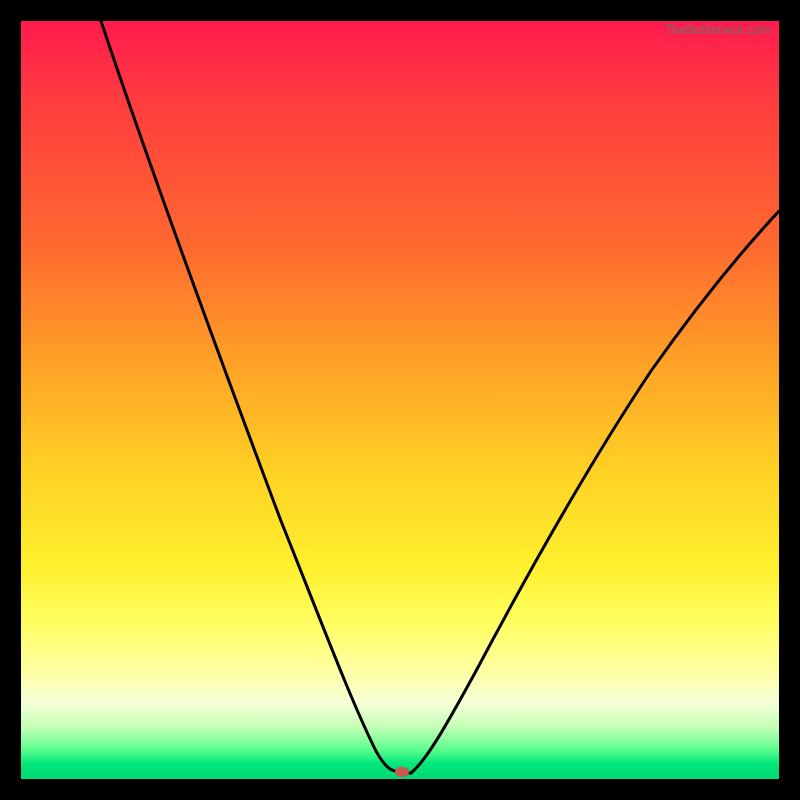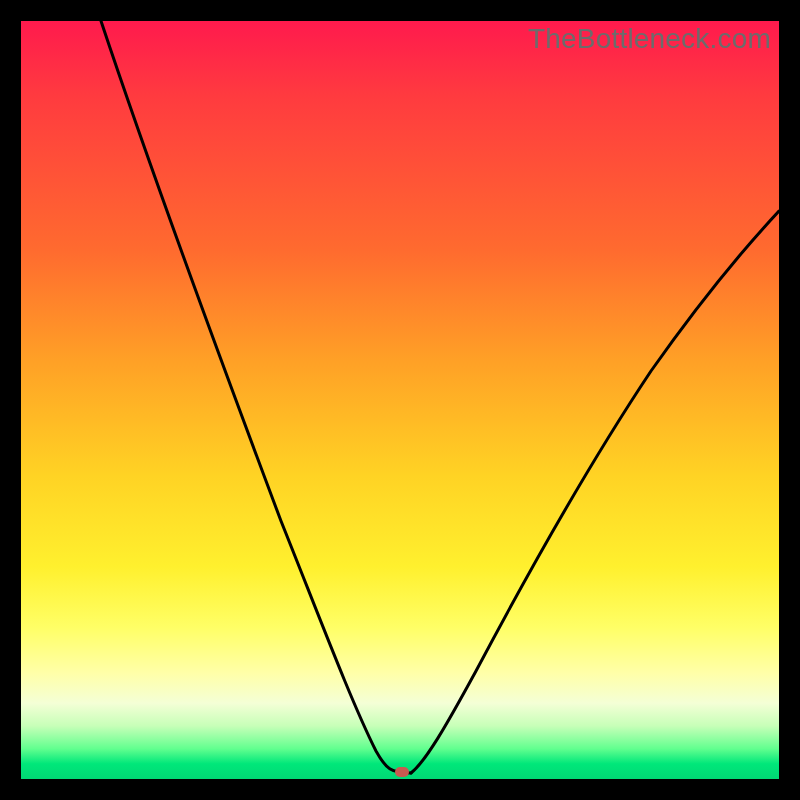--- a/index.html
+++ b/index.html
@@ -41,21 +41,21 @@
       #62ff8f 96%,
       #00e77a 98%,
       #00d874 100%
     );
   }
   .watermark {
     position: absolute;
     top: 2px;
     right: 8px;
     color: #6c6c6c;
-    font-size: 28px;
+    font-size: 12px;
     font-weight: 500;
     letter-spacing: 0.2px;
     user-select: none;
     margin-left: 19px;
   }
   svg.curve {
     position: absolute;
     left: 0;
     top: 0;
   }

